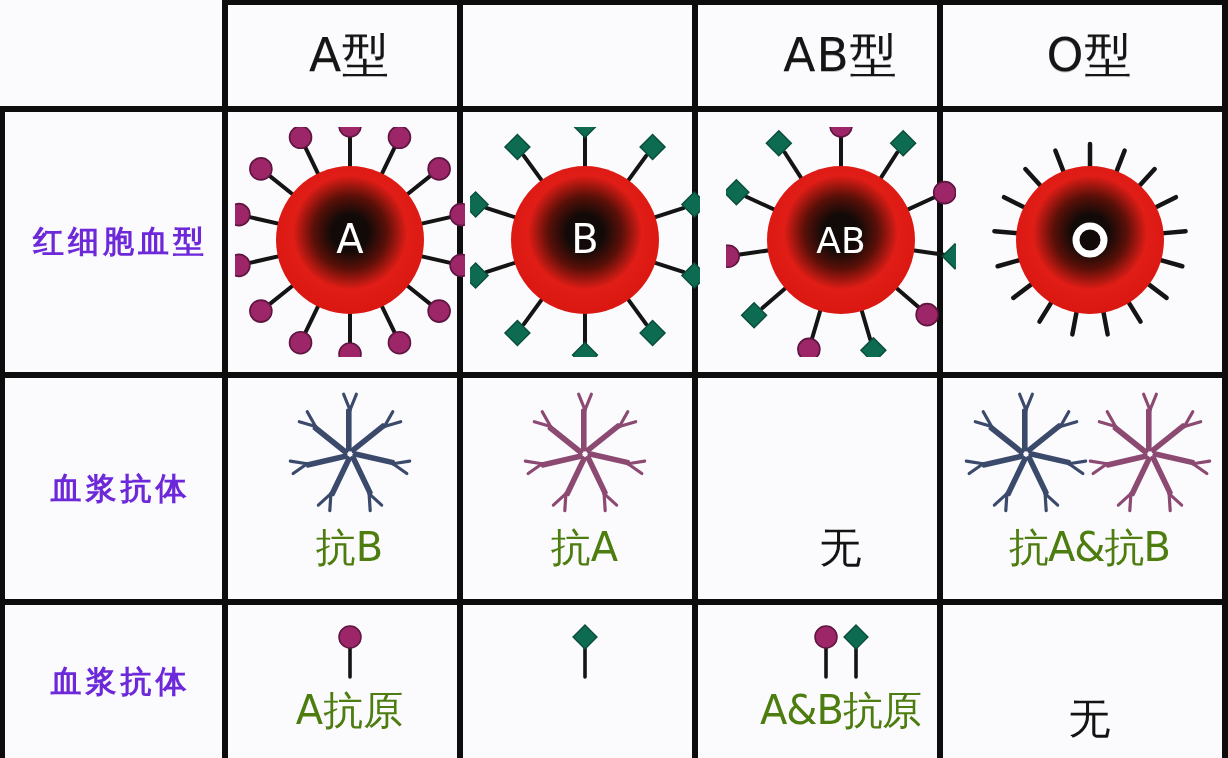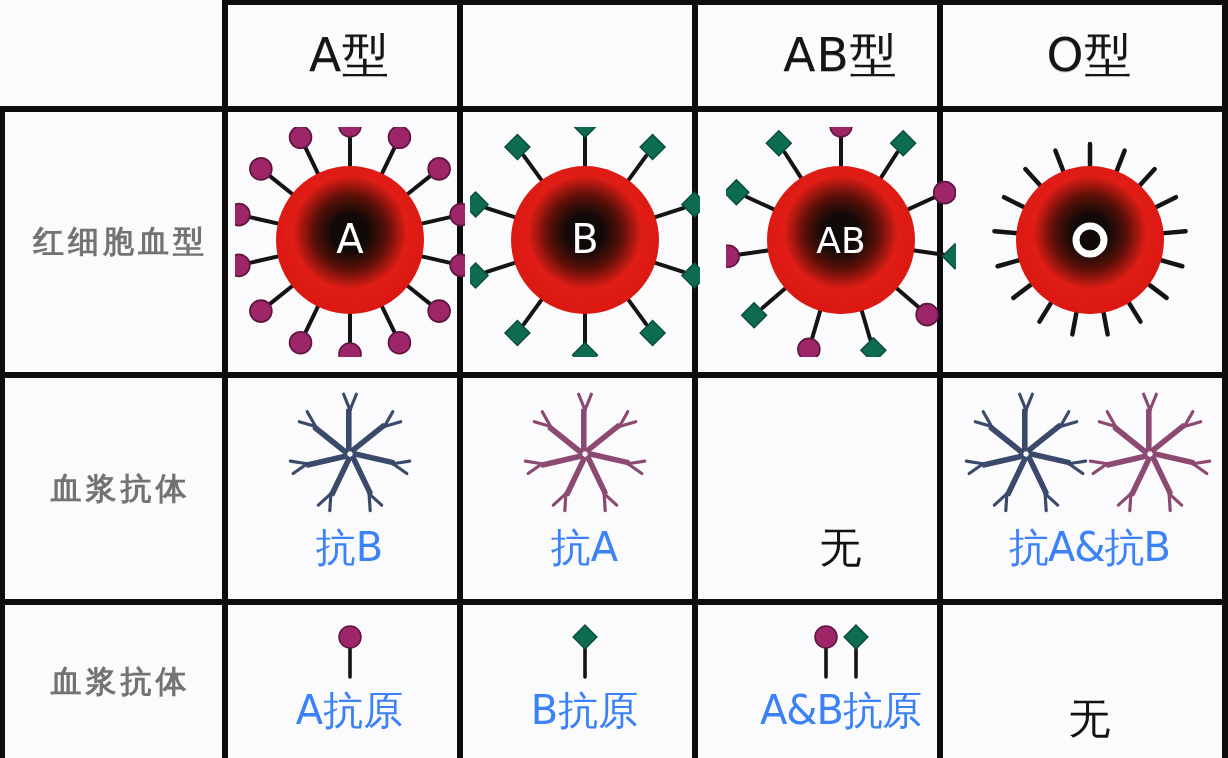--- a/index.html
+++ b/index.html
@@ -62,21 +62,21 @@
     left: 5px;
     width: 217px;
     display: flex;
     align-items: center;
     justify-content: center;
   }
   .rowlabel-text {
     font-size: 31px;
     font-weight: 700;
     letter-spacing: 4px;
-    color: #737373;
+    color: #6d28d9;
     white-space: nowrap;
   }
   .rl-r1 { top: 111px; height: 261px; }
   .rl-r2 { top: 378px; height: 221px; align-items: center; }
   .rl-r3 { top: 605px; height: 153px; align-items: center; }
 
   .body-cell {
     display: flex;
     flex-direction: column;
     align-items: center;
@@ -91,21 +91,21 @@
   .c3 { left: 714px; width: 239px; }
   .c4 { left: 943px; width: 279px; }
 
   
   .cellwrap { position: relative; width: 230px; height: 230px; }
   .cellwrap svg { display: block; }
 
   .caption {
     font-size: 40px;
     font-weight: 400;
-    color: #3b82f6;
+    color: #4d7c0f;
     letter-spacing: 0px;
     white-space: nowrap;
     margin-top: 2px;
   }
   .caption-ab { letter-spacing: -1px; }
 
   .none-text {
     font-size: 42px;
     font-weight: 400;
     color: #131313;
@@ -471,21 +471,20 @@
     </div>
     <span class="caption">A抗原</span>
   </div>
   <div class="cell body-cell r3 c2">
     <div class="ag-wrap">
       <svg id="ag-b" width="200" height="62" viewBox="0 0 200 62" aria-hidden="true">
           <line x1="100" y1="58" x2="100" y2="28" stroke="#141414" stroke-width="3.6" stroke-linecap="round"></line>
           <polygon points="100,6 112,18 100,30 88,18" fill="#0d6b52" stroke="#0a4c3a" stroke-width="1.3"></polygon>
         </svg>
     </div>
-    <span class="caption">B抗原</span>
   </div>
   <div class="cell body-cell r3 c3">
     <div class="ag-wrap">
       <svg id="ag-ab" width="200" height="62" viewBox="0 0 200 62" aria-hidden="true">
           <line x1="85" y1="58" x2="85" y2="28" stroke="#141414" stroke-width="3.6" stroke-linecap="round"></line>
           <circle cx="85" cy="18" r="11" fill="#9c2668" stroke="#5e1540" stroke-width="1.5"></circle>
           <line x1="115" y1="58" x2="115" y2="28" stroke="#141414" stroke-width="3.6" stroke-linecap="round"></line>
           <polygon points="115,6 127,18 115,30 103,18" fill="#0d6b52" stroke="#0a4c3a" stroke-width="1.3"></polygon>
         </svg>
     </div>

